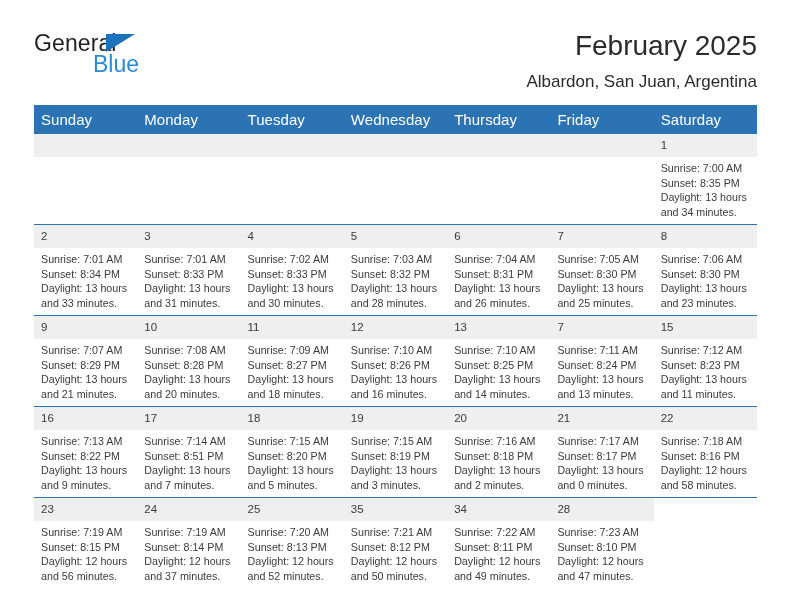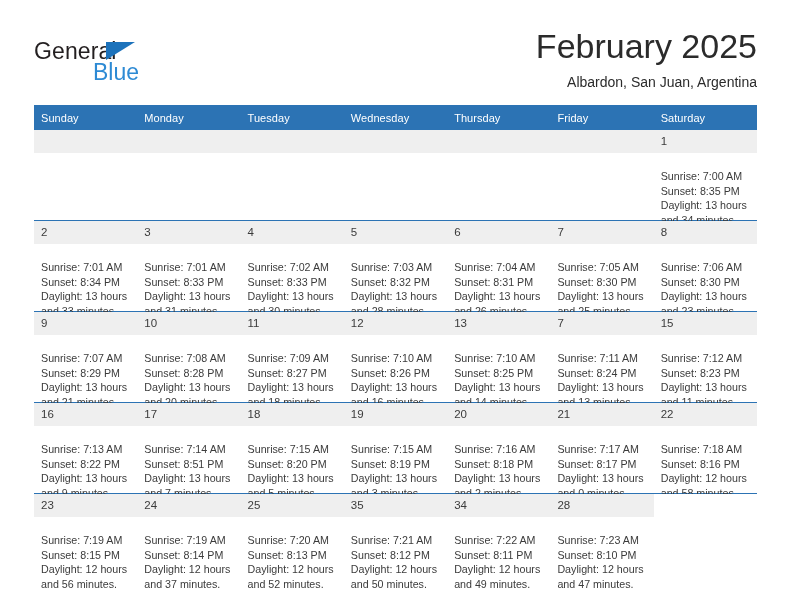--- a/index.html
+++ b/index.html
@@ -27,21 +27,21 @@
     position: absolute;
     left: 34px;
     top: 30px;
     right: 35px;
     height: 70px;
   }
 
   .brand {
     position: absolute;
     left: 0;
-    top: 8px;
+    top: 0;
     width: 200px;
     height: 52px;
     text-decoration: underline;
   }
   .brand-general {
     position: absolute;
     left: 0;
     top: 0;
     font-size: 23px;
     letter-spacing: 0.1px;
@@ -67,48 +67,48 @@
     text-align: center;
   }
 
   .title-wrap {
     position: absolute;
     right: 0;
     top: 0;
     text-align: right;
   }
   .cal-title {
-    font-size: 34px;
+    font-size: 28px;
     color: #2b2b2b;
     font-weight: normal;
     line-height: 32px;
     white-space: nowrap;
   }
   .cal-subtitle {
-    font-size: 14px;
+    font-size: 17px;
     color: #2b2b2b;
     line-height: 22px;
     margin-top: 9px;
     white-space: nowrap;
     margin-left: 36px;
   }
 
   
   .calendar {
     position: absolute;
     left: 34px;
     top: 105px;
     width: 723px;
     border-collapse: collapse;
     table-layout: fixed;
   }
   .calendar th {
     background: #2c73b4;
     color: #ffffff;
-    font-size: 11px;
+    font-size: 15px;
     font-weight: normal;
     text-align: left;
     padding: 6px 0 6px 7px;
     height: 13px;
     letter-spacing: 0.05px;
   }
   .calendar td {
     vertical-align: top;
     padding: 0;
     height: 90px;
@@ -131,21 +131,21 @@
     height: 13px;
     line-height: 13px;
   }
   .cell.empty .daynum {
     background: #efefef;
   }
   .cell.blank .daynum {
     background: #ffffff;
   }
   .info {
-    padding: 16px 5px 0 7px;
+    padding: 4px 5px 0 7px;
     font-size: 10.7px;
     line-height: 14.6px;
     color: #3b3b3b;
   }
   .info div {
     white-space: nowrap;
   }
 </style>
 </head>
 <body>

